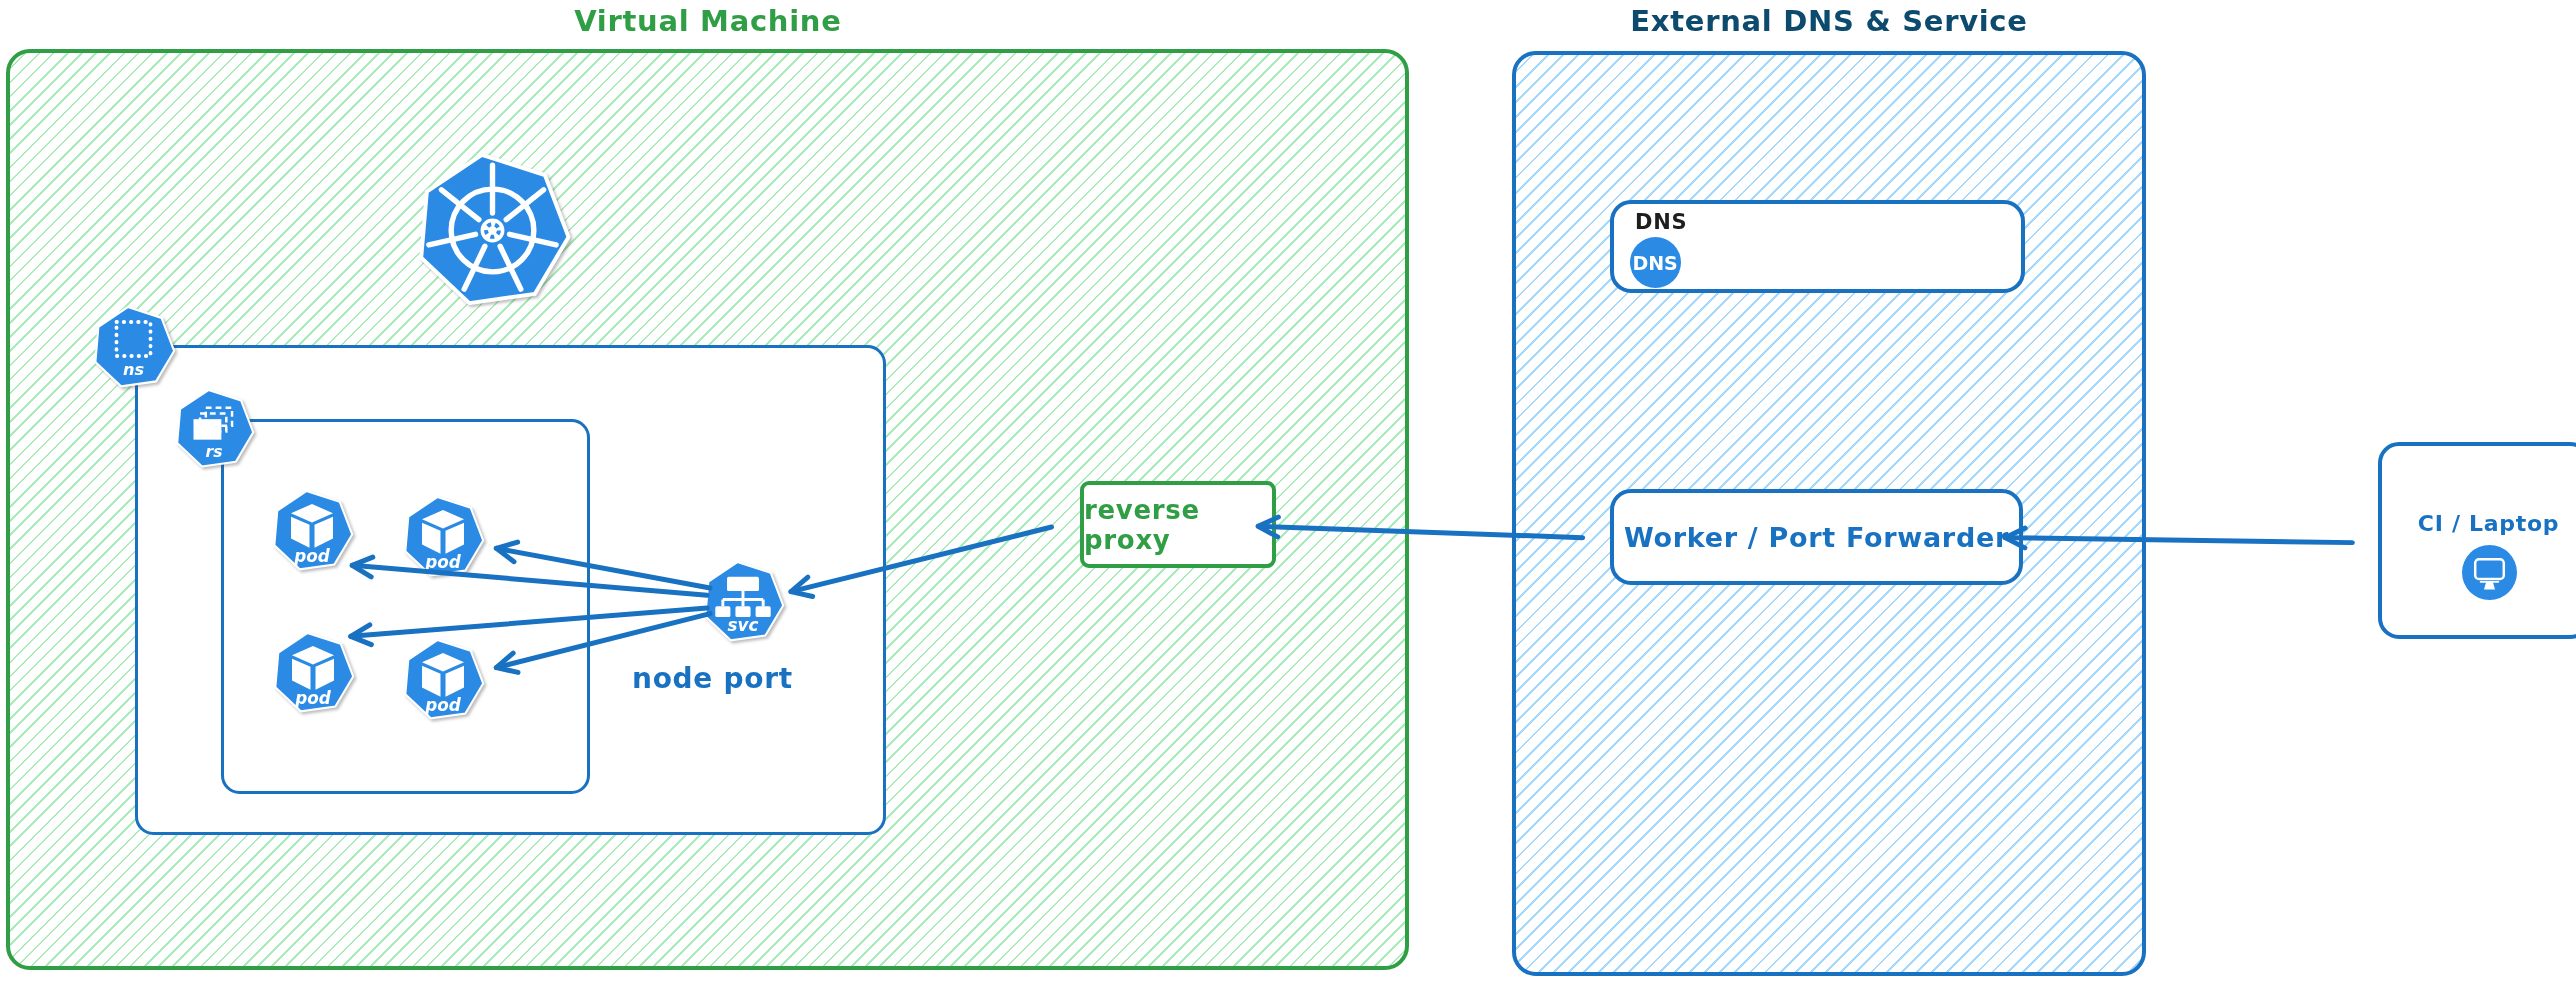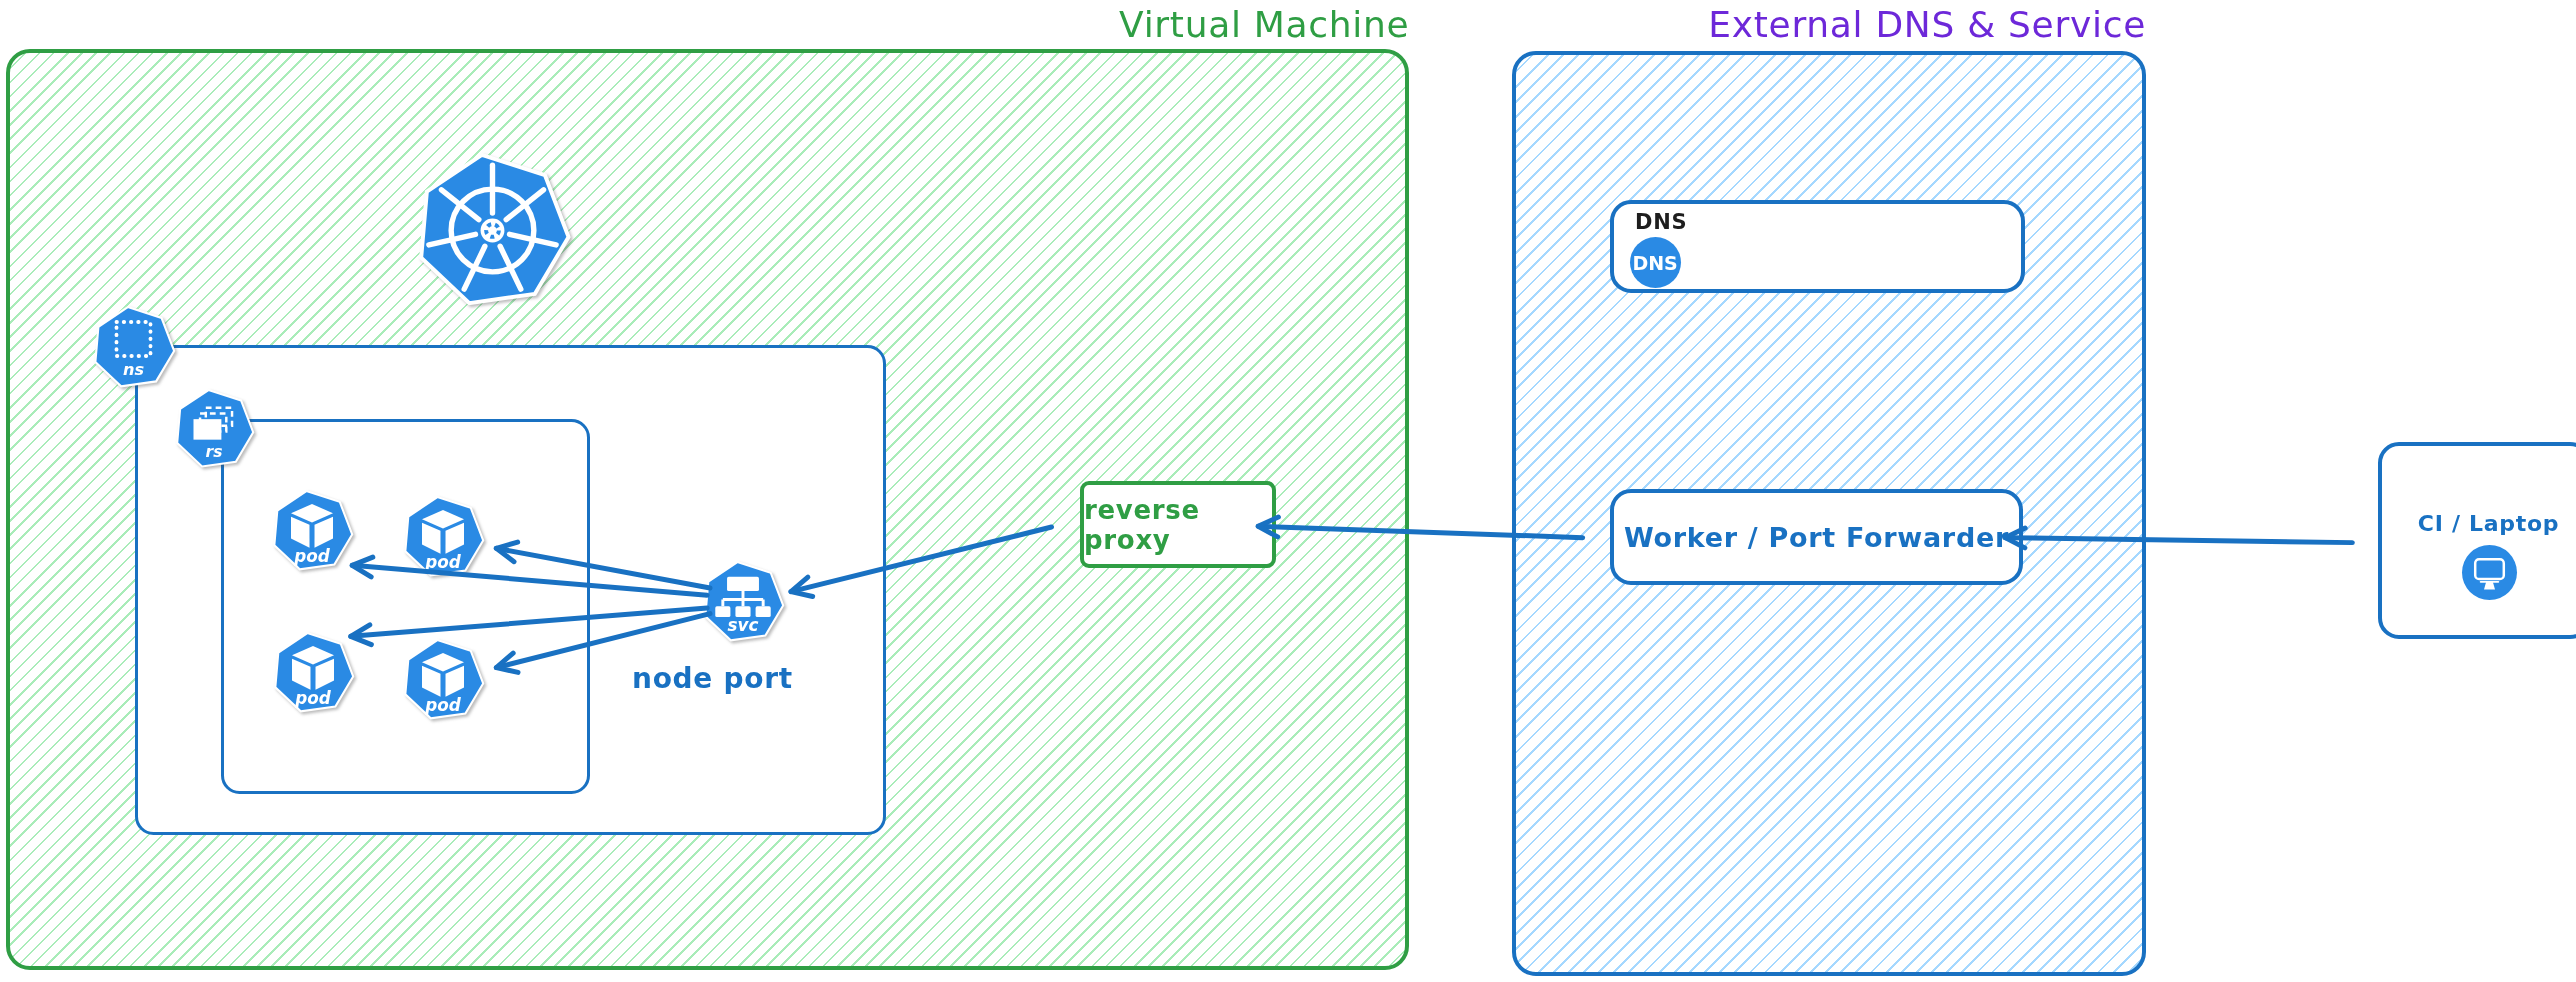--- a/index.html
+++ b/index.html
@@ -6,23 +6,23 @@
   .canvas{position:relative;width:2576px;height:983px;background:#fff;overflow:hidden;
           font-family:"DejaVu Sans",sans-serif;}
 
   
   .bigbox{position:absolute;box-sizing:border-box;border-radius:24px;}
   .vm-box{left:6.4px;top:49px;width:1403px;height:921px;border:4.3px solid #2f9e44;
           background:repeating-linear-gradient(135deg,#a9ecb9 0 1.8px,rgba(0,0,0,0) 1.8px 10px);}
   .ext-box{left:1512px;top:51px;width:634px;height:925px;border:4.3px solid #1971c2;
           background:repeating-linear-gradient(135deg,#a5d8ff 0 2px,rgba(0,0,0,0) 2px 10.7px);}
 
-  .title{position:absolute;text-align:right;font-size:36px;font-weight:400;letter-spacing:0.7px;}
+  .title{position:absolute;text-align:center;font-size:29px;font-weight:700;letter-spacing:0.7px;}
   .vm-title{left:6.4px;top:4.3px;width:1403px;color:#2f9e44;}
-  .ext-title{left:1512px;top:4.3px;width:634px;color:#6d28d9;}
+  .ext-title{left:1512px;top:4.3px;width:634px;color:#0c4a6e;}
 
   
   .wbox{position:absolute;box-sizing:border-box;background:#fff;border-radius:18.5px;margin-left:24px;}
   .ns-box{left:111px;top:345px;width:751px;height:490px;border:3.6px solid #1971c2;}
   .rs-box{left:197px;top:419px;width:369px;height:375px;border:3.6px solid #1971c2;}
   .rproxy-box{left:1056px;top:481px;width:196px;height:87px;border:4.3px solid #2f9e44;
               border-radius:9px;display:flex;align-items:center;justify-content:flex-end;}
   .rproxy-box .lbl{color:#2f9e44;font-size:26px;font-weight:600;letter-spacing:0.7px;}
   .dns-card{left:1586px;top:200px;width:415px;height:93px;border:4.3px solid #1971c2;border-radius:21px;}
   .worker-box{left:1586px;top:489px;width:413px;height:96px;border:4.3px solid #1971c2;border-radius:21px;

